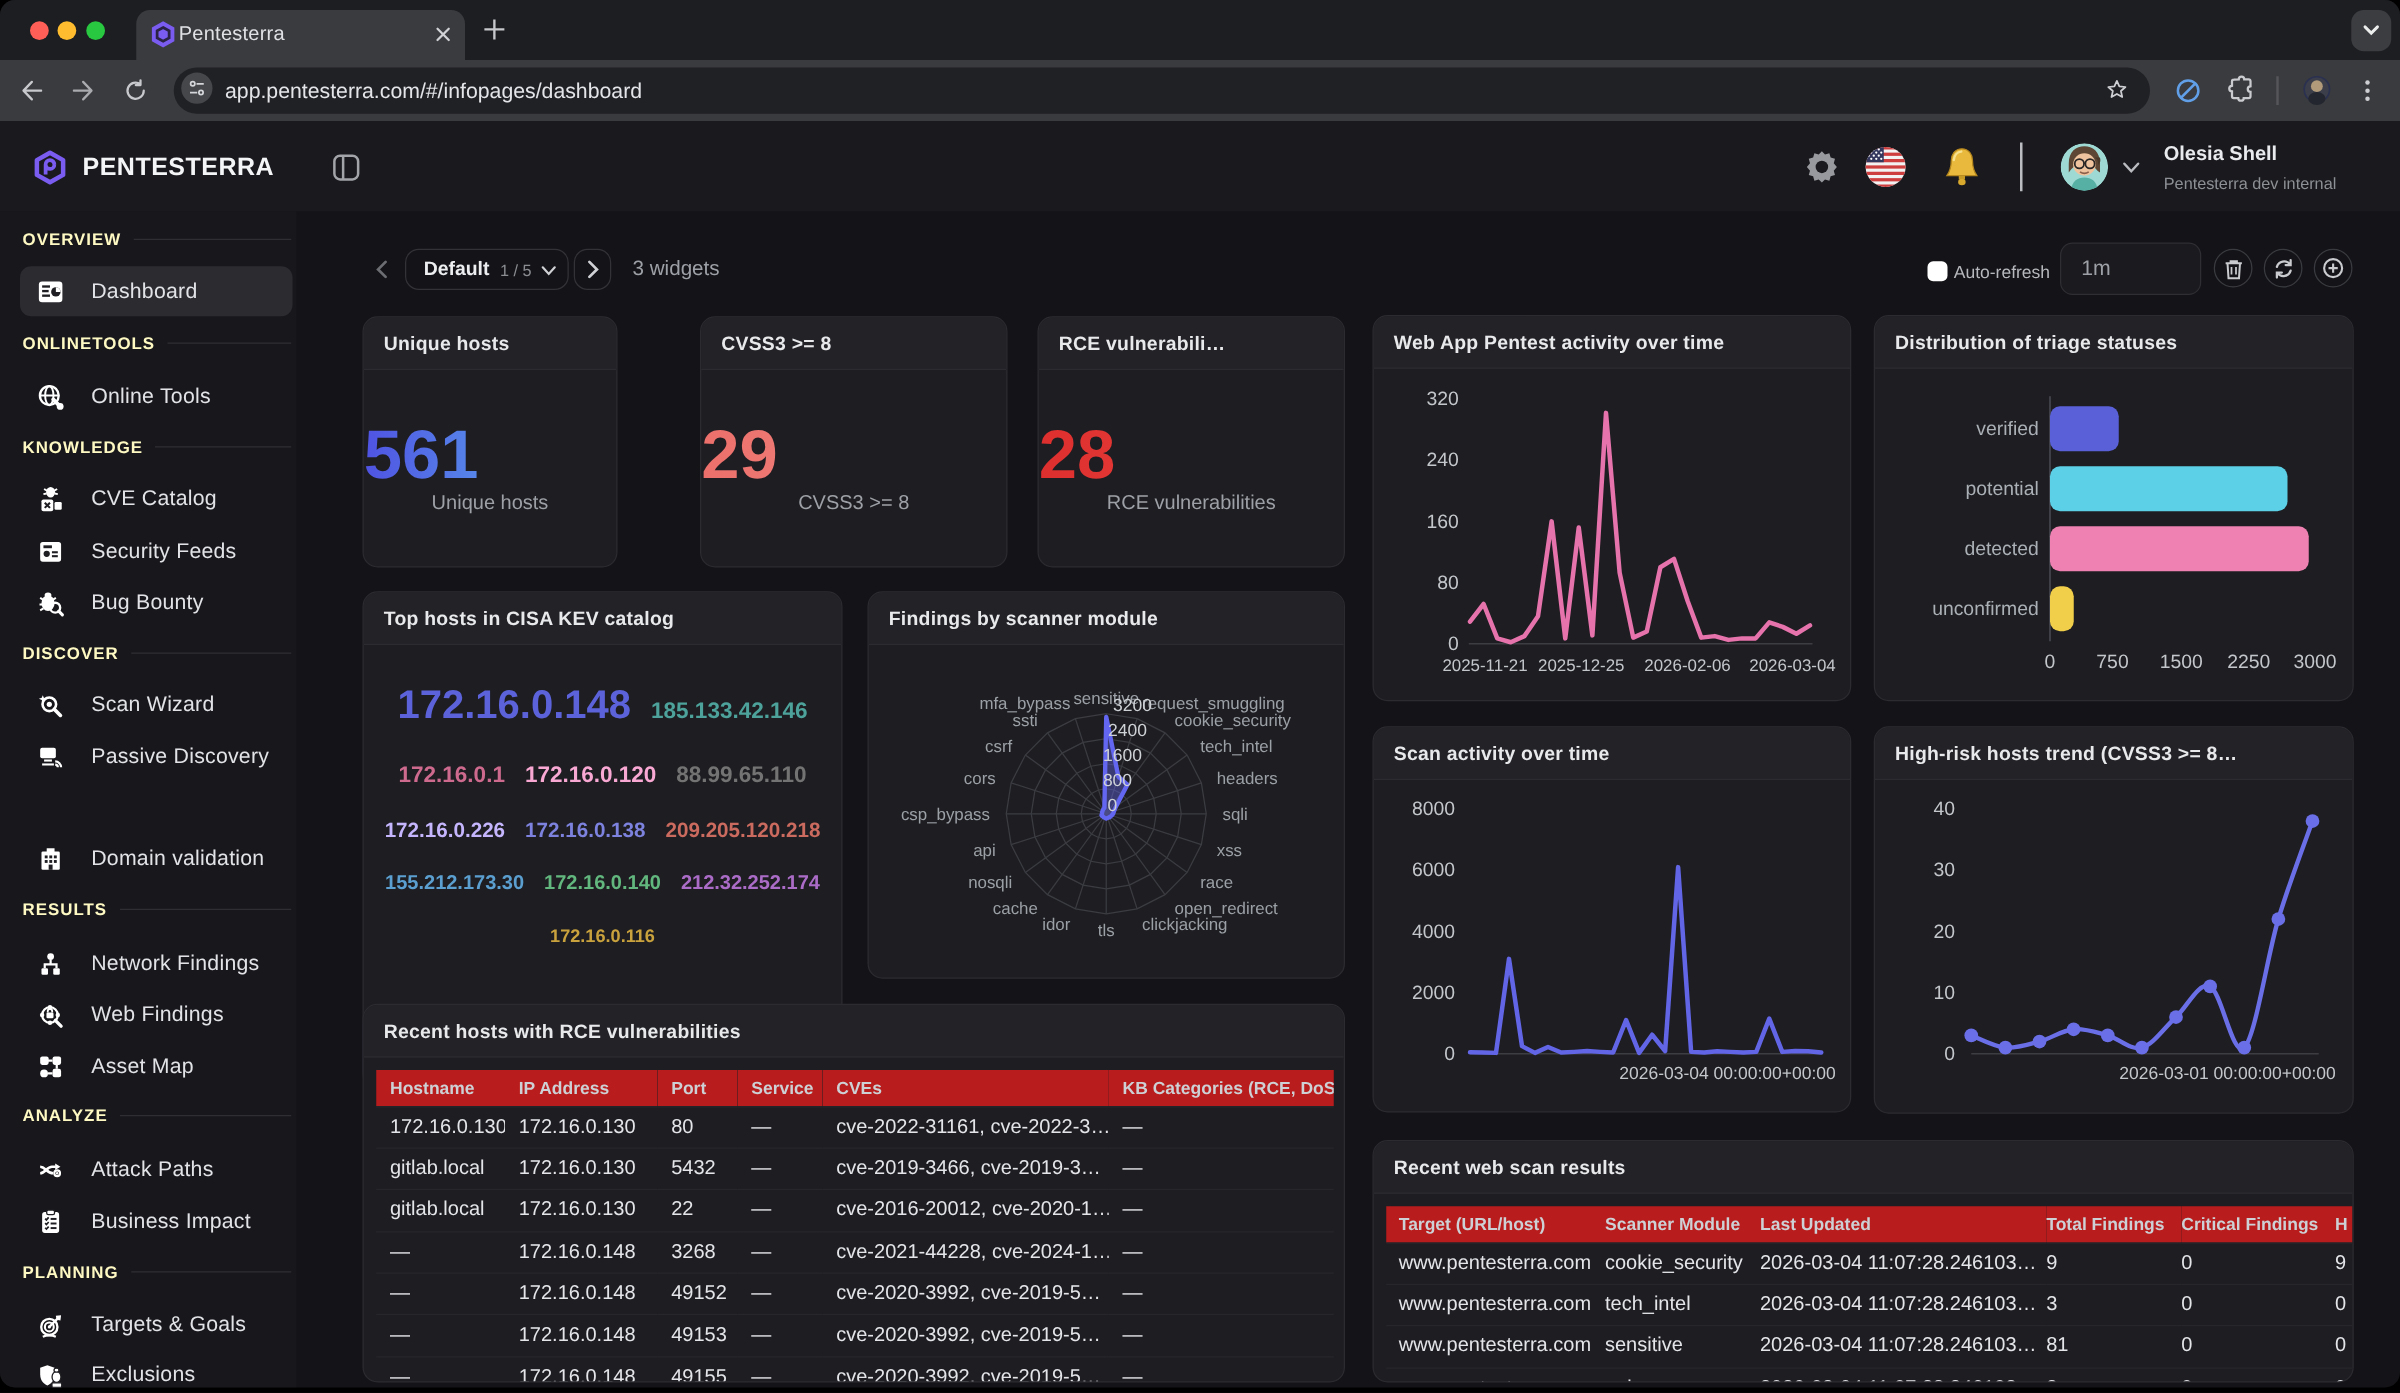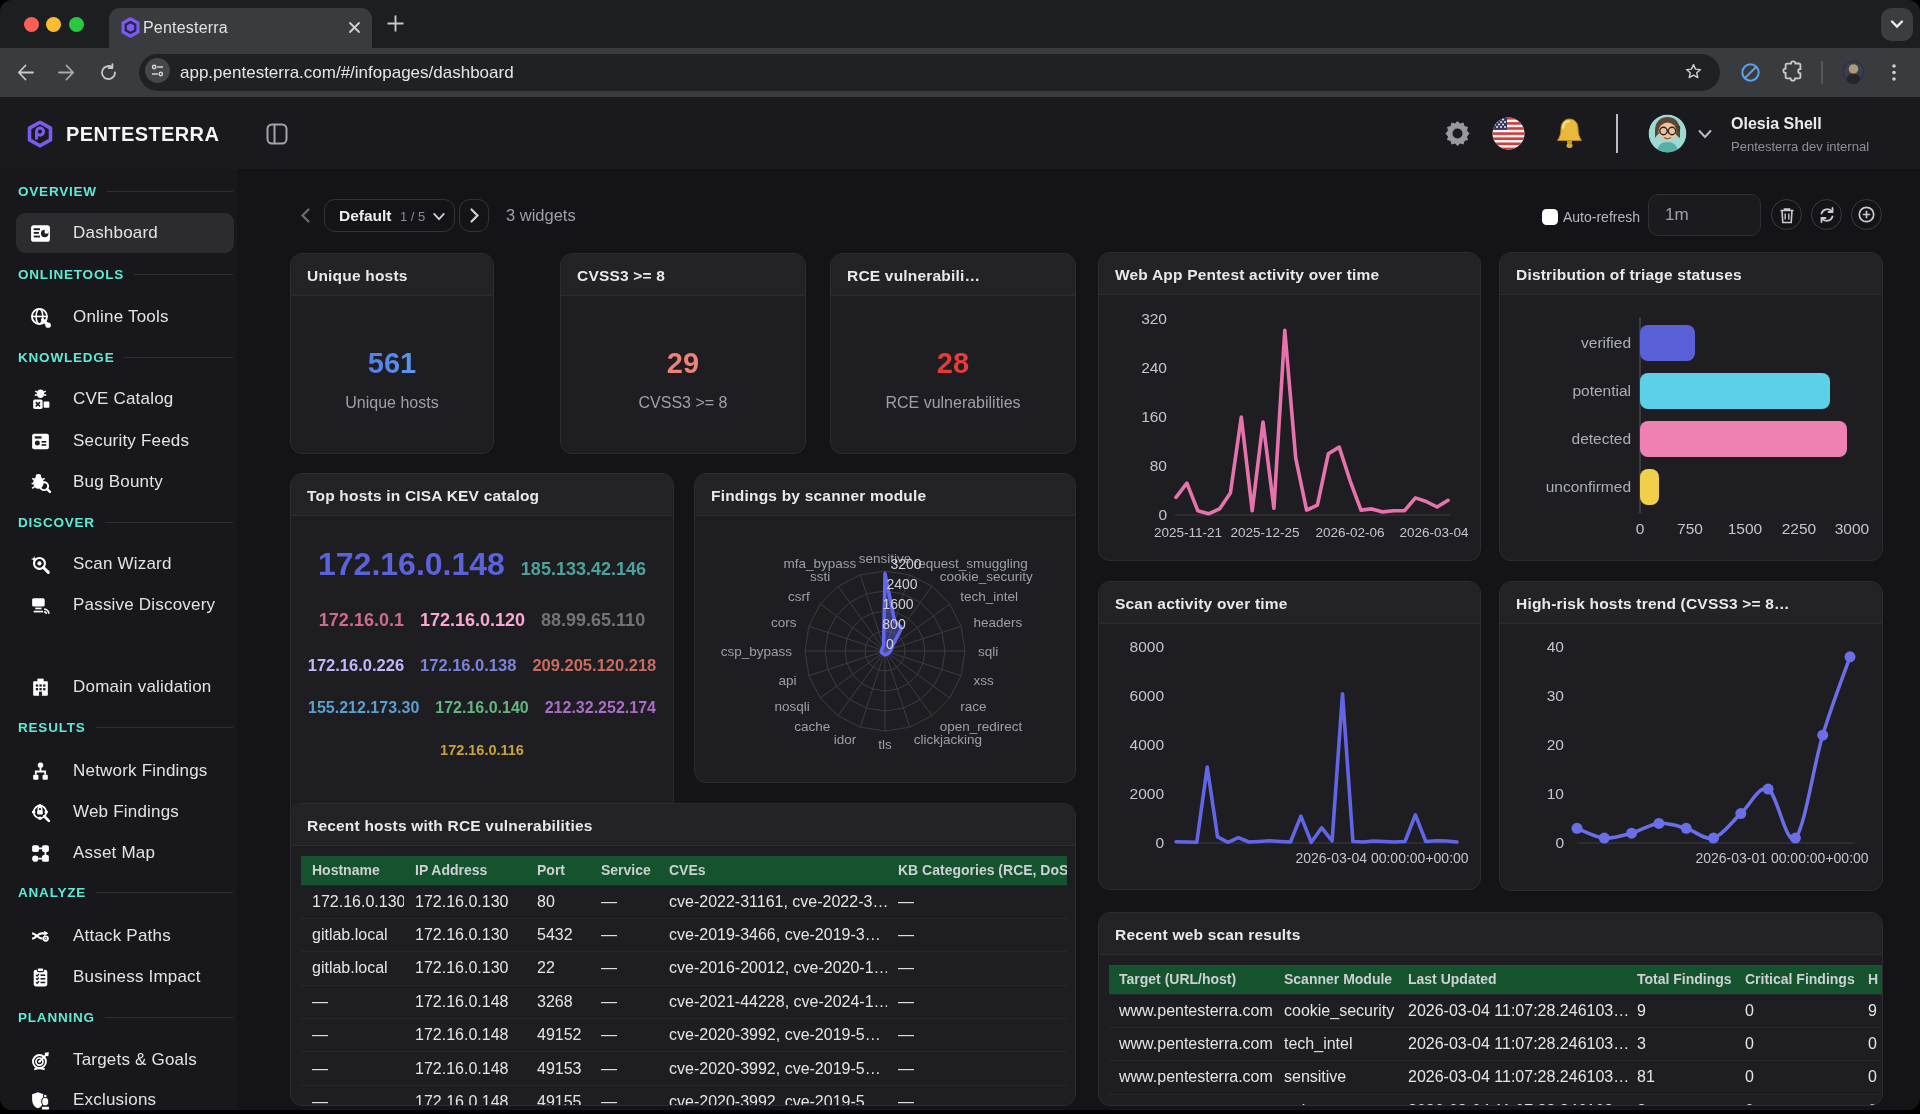--- a/index.html
+++ b/index.html
@@ -9,21 +9,21 @@
 .tl{position:absolute;top:17px;width:15px;height:15px;border-radius:50%}
 #tab{position:absolute;left:109px;top:8px;width:263px;height:40px;background:#3a3b3e;border-radius:11px 11px 0 0}
 #tab .ttl{position:absolute;left:34px;top:11px;font-size:16px;color:#dfe1e4;letter-spacing:.2px}
 #toolbar{position:absolute;left:0;top:48px;width:1920px;height:49px;background:#3a3b3e}
 #omnipill{position:absolute;left:139px;top:6px;width:1581px;height:37px;background:#202124;border-radius:19px}
 #urltxt{position:absolute;left:180px;top:14.5px;font-size:17px;color:#e3e5e8}
 
 #appheader{position:absolute;left:0;top:97px;width:1920px;height:72px;background:#1a1a1e}
 #sidebar{position:absolute;left:0;top:169px;width:237px;height:941px;background:#18181c}
 .sect{position:absolute;left:18px;width:217px;height:18px;display:flex;align-items:center}
-.sect span{font-size:13.5px;font-weight:bold;color:#5eead4;letter-spacing:.8px;white-space:nowrap}
+.sect span{font-size:13.5px;font-weight:bold;color:#fef9c3;letter-spacing:.8px;white-space:nowrap}
 .sect i{flex:1;height:1px;background:#2e2e33;margin-left:10px;margin-right:2px}
 .item{position:absolute;left:16px;width:218px;height:40px;border-radius:9px;display:flex;align-items:center}
 .item.active{background:#2b2b30}
 .item .ic{width:23px;height:23px;margin-left:13px;display:flex}
 .item .lb{margin-left:21px;font-size:17px;color:#e2e3e6;letter-spacing:.2px}
 
 #logotext{position:absolute;left:66px;top:123px;font-size:20px;font-weight:bold;color:#f4f5f7;letter-spacing:0.4px}
 #oname{position:absolute;left:1731px;top:115px;font-size:16px;font-weight:bold;color:#e8eaed}
 #osub{position:absolute;left:1731px;top:139px;font-size:13px;color:#8d9095}
 
@@ -33,26 +33,26 @@
 #widgets13{position:absolute;left:506px;top:206px;font-size:16.5px;color:#9da0a6}
 #autolab{position:absolute;left:1563px;top:209px;font-size:14px;color:#b6b8bd}
 #checkbox{position:absolute;left:1542px;top:209px;width:16px;height:16px;border-radius:4.5px;background:#fff}
 #interval{position:absolute;left:1648px;top:194px;width:113px;height:42px;border-radius:10px;background:#1b1b1f;border:1px solid #2e2e33}
 #interval span{position:absolute;left:16px;top:10px;font-size:17px;color:#9da0a6}
 .cirbtn{position:absolute;width:31px;height:31px;border-radius:50%;border:1px solid #3a3b40;top:199px}
 
 .card{position:absolute;background:#1e1e22;border:1px solid #2b2b30;border-radius:12px;overflow:hidden}
 .ch{position:absolute;left:0;top:0;right:0;height:42px;background:#222227;border-bottom:1px solid #2b2b30}
 .ch span{position:absolute;left:16px;top:13px;font-size:15.5px;font-weight:bold;color:#e8e9eb;letter-spacing:.2px}
-.bignum{position:absolute;left:0;width:100%;top:83px;line-height:53px;text-align:center;font-size:29px;font-weight:bold}
+.bignum{position:absolute;left:0;width:100%;top:83px;line-height:53px;font-size:55px;font-weight:bold}
 .biglab{position:absolute;left:0;width:100%;top:140px;text-align:center;font-size:16px;color:#9da0a6}
 svg text{font-family:"Liberation Sans",sans-serif}
 
 table{border-collapse:collapse;table-layout:fixed}
-.thead{background:#14532d}
+.thead{background:#b91c1c}
 .thead td{font-size:14px;font-weight:bold;color:#cdd0d4;height:29px;white-space:nowrap;overflow:hidden}
 .trow td{font-size:16px;color:#e4e5e8;height:33.4px;border-top:1px solid #26262b;white-space:nowrap;overflow:hidden}
 td{padding:0 0 0 0}
 
 .kevrow{position:absolute;left:0;width:100%;text-align:center;font-weight:bold;white-space:nowrap}
 .kevrow span{margin:0 8px}
 </style></head><body>
 <div id="win">
     <div id="tabstrip">
       <div class="tl" style="left:24px;background:#ff5f57"></div>

